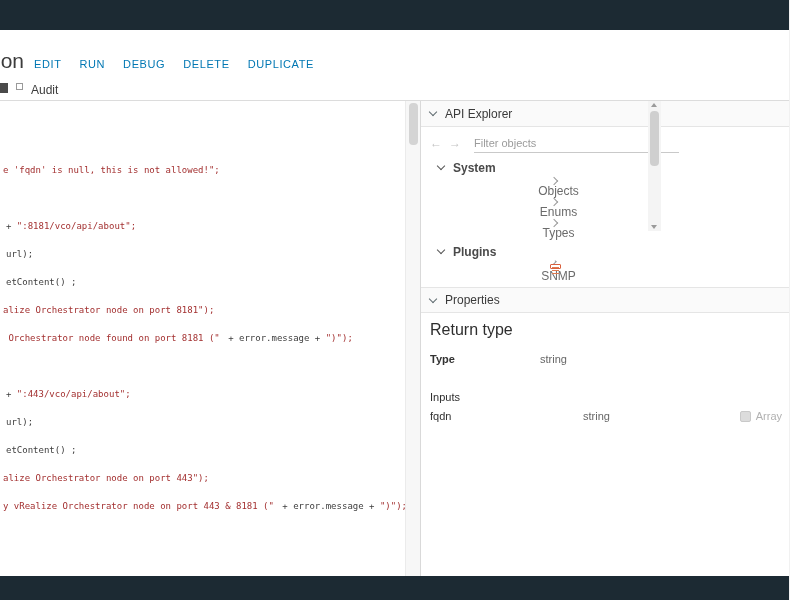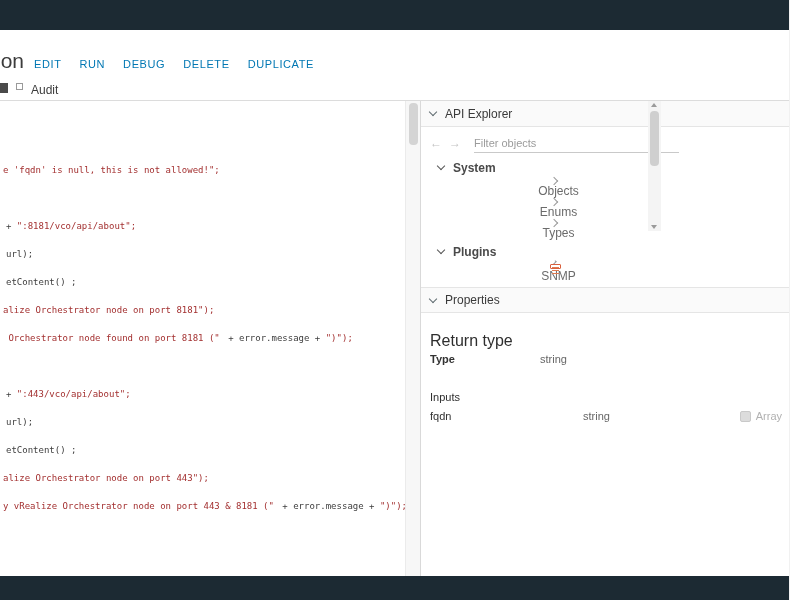--- a/index.html
+++ b/index.html
@@ -58,21 +58,21 @@
   .tree-item.lvl1 .chev { border-color:#999; }
 
   .plugin-icon { position:relative; width:11px; height:12px; border:1px solid #d95f3c; border-radius:1px; margin-right:6px; background:#fff; }
   .plugin-icon::before { content:""; position:absolute; left:1px; top:2px; width:7px; height:1px; background:#e07a50; box-shadow:0 3px 0 #e07a50, 0 6px 0 #e07a50; }
 
   .tree-scrollbar { position:absolute; left:227px; top:0; width:13px; height:130px; background:#f4f4f4; }
   .tree-scrollbar .thumb { position:absolute; left:2px; top:10px; width:9px; height:55px; background:#cfcfcf; border-radius:4px; }
   .sb-up { position:absolute; top:2px; left:3px; width:0; height:0; border-left:3px solid transparent; border-right:3px solid transparent; border-bottom:4px solid #9a9a9a; }
   .sb-down { position:absolute; bottom:2px; left:3px; width:0; height:0; border-left:3px solid transparent; border-right:3px solid transparent; border-top:4px solid #9a9a9a; }
 
-  .return-heading { position:absolute; left:9px; top:231px; font-size:16px; color:#2e2e2e; }
+  .return-heading { position:absolute; left:9px; top:220px; font-size:16px; color:#2e2e2e; }
   .type-row { position:absolute; left:9px; top:252px; display:flex; font-size:11px;gap:9px; }
   .type-row .k { width:101px; font-weight:bold; color:#333; }
   .type-row .v { color:#666; }
   .inputs-heading { position:absolute; left:9px; top:290px; font-size:11px; color:#2e2e2e; }
   .inputs-row { position:absolute; left:9px; top:309px; display:flex; align-items:center; font-size:11px; width:352px; }
   .inputs-row .name { width:156px; color:#333; }
   .inputs-row .type { width:160px; color:#666; }
   .checkbox { width:11px; height:11px; background:#dcdcdc; border:1px solid #c9c9c9; border-radius:2px; margin-right:5px; }
   .array-label { color:#b1b1b1; font-size:11px; }
 </style>

